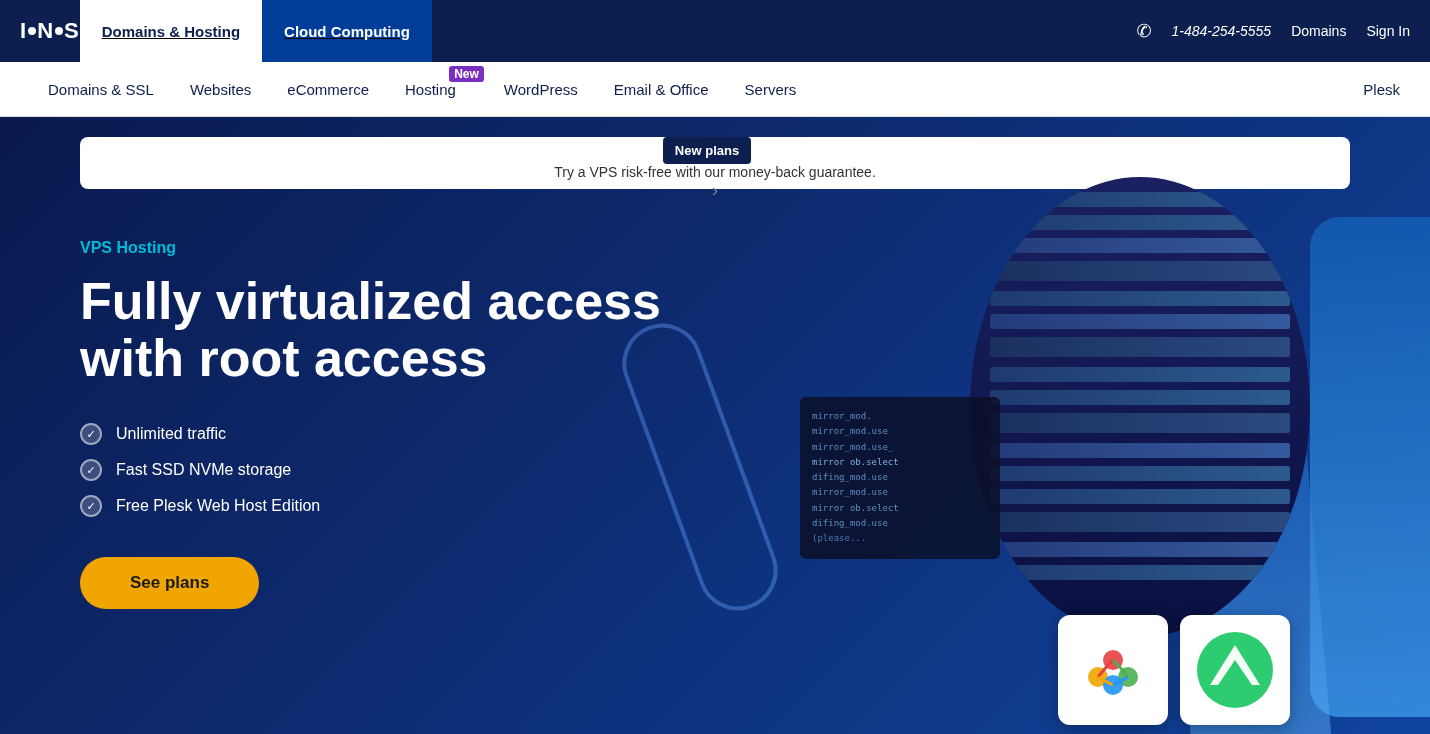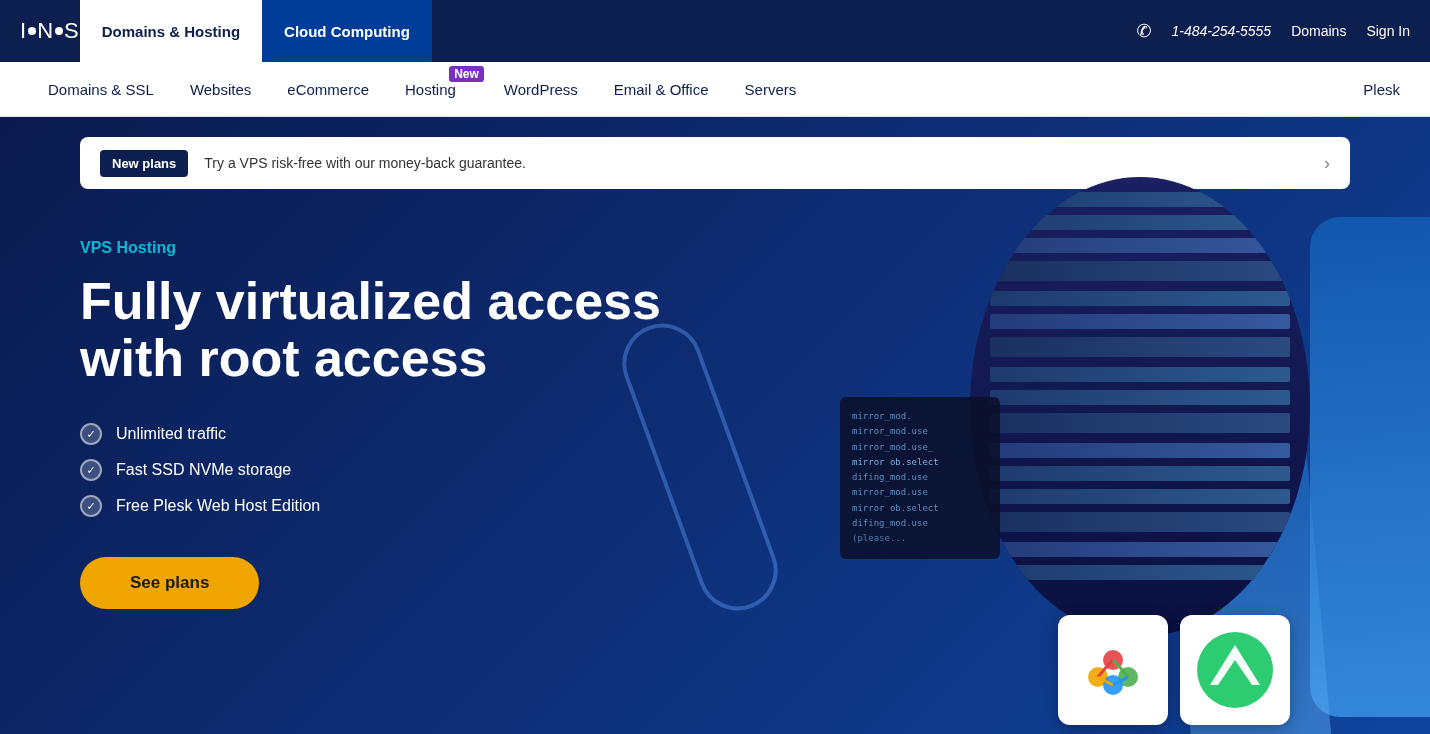--- a/index.html
+++ b/index.html
@@ -10,20 +10,21 @@
       background-color: #0d1f4e;
       display: flex;
       align-items: center;
       height: 62px;
       padding: 0 20px;
     }
     .top-nav-tabs {
       display: flex;
       align-items: flex-start;
       height: 100%;
+      text-decoration: underline;
     }
     .top-nav-tab {
       display: flex;
       align-items: center;
       padding: 0 22px;
       color: white;
       font-size: 15px;
       cursor: pointer;
       height: 100%;
       text-decoration: none;
@@ -123,20 +124,21 @@
     
     .banner-strip {
       background: white;
       margin: 0 80px;
       border-radius: 8px;
       display: flex;
       align-items: center;
       padding: 0 20px;
       height: 52px;
       cursor: pointer;
+      flex-direction: column;
     }
     .banner-new-plans {
       background-color: #0d1f4e;
       color: white;
       font-size: 13px;
       font-weight: bold;
       padding: 6px 12px;
       border-radius: 4px;
       margin-right: 16px;
       white-space: nowrap;
@@ -242,21 +244,21 @@
     }
 
     
     .code-terminal {
       position: absolute;
       right: 430px;
       top: 220px;
       background: rgba(10,15,40,0.85);
       border-radius: 6px;
       padding: 12px;
-      width: 160px;
+      width: 200px;
       font-family: monospace;
       font-size: 10px;
       color: #a0d4ff;
       line-height: 1.6;
     }
 
     
     .app-cards-area {
       position: absolute;
       right: 140px;
@@ -286,21 +288,21 @@
       border-radius: 50px;
       transform: rotate(-20deg);
     }
 
     
     .ionos-logo-text {
       display: flex;
       align-items: center;
       gap: 0;
       font-size: 22px;
-      font-weight: 400;
+      font-weight: 700;
       color: white;
       letter-spacing: 1px;
       font-family: 'Arial Black', Arial, sans-serif;
     }
     .ionos-dot {
       display: inline-block;
       width: 8px;
       height: 8px;
       background: white;
       border-radius: 50%;

